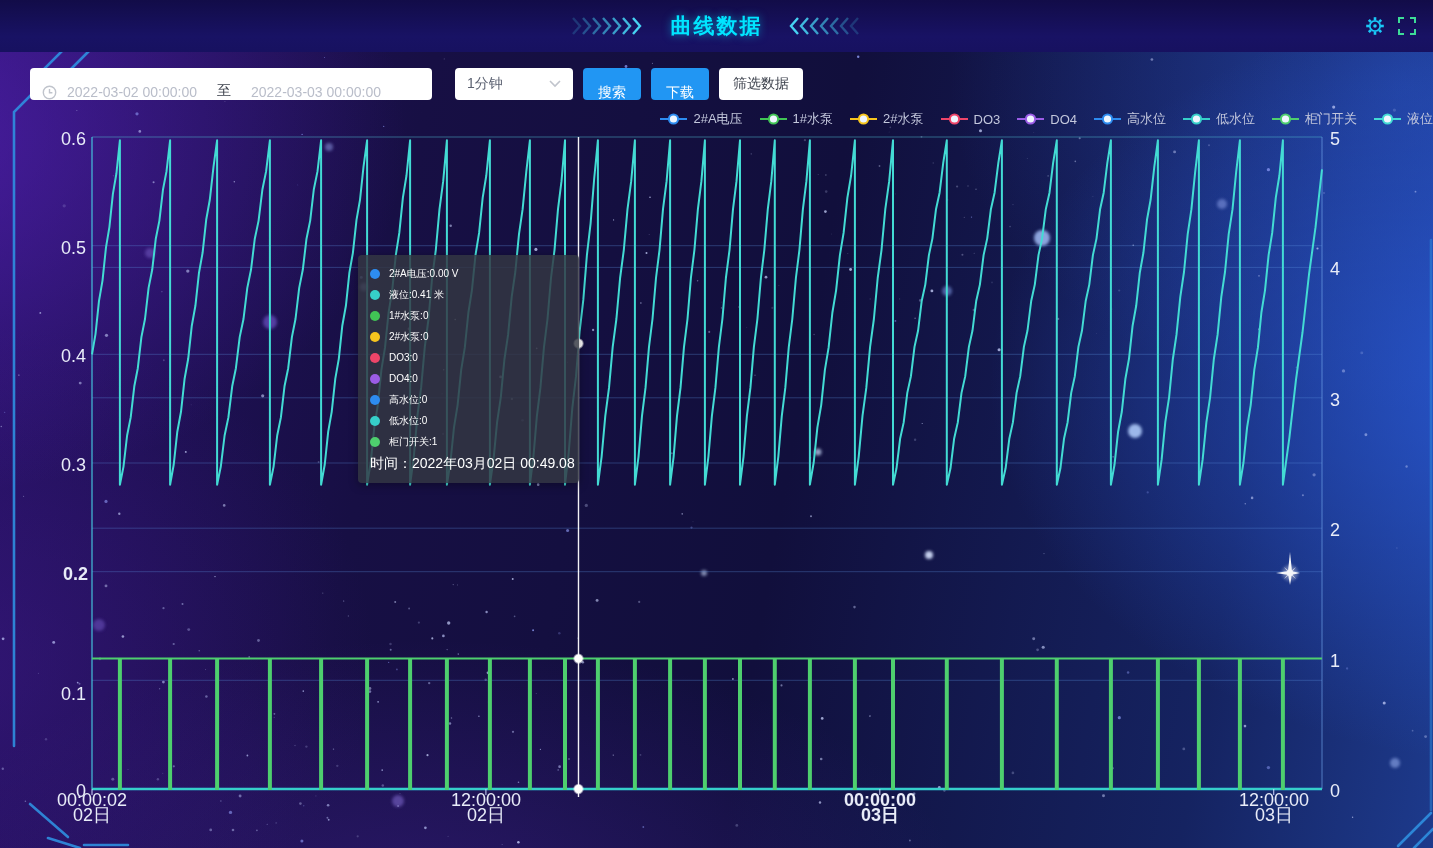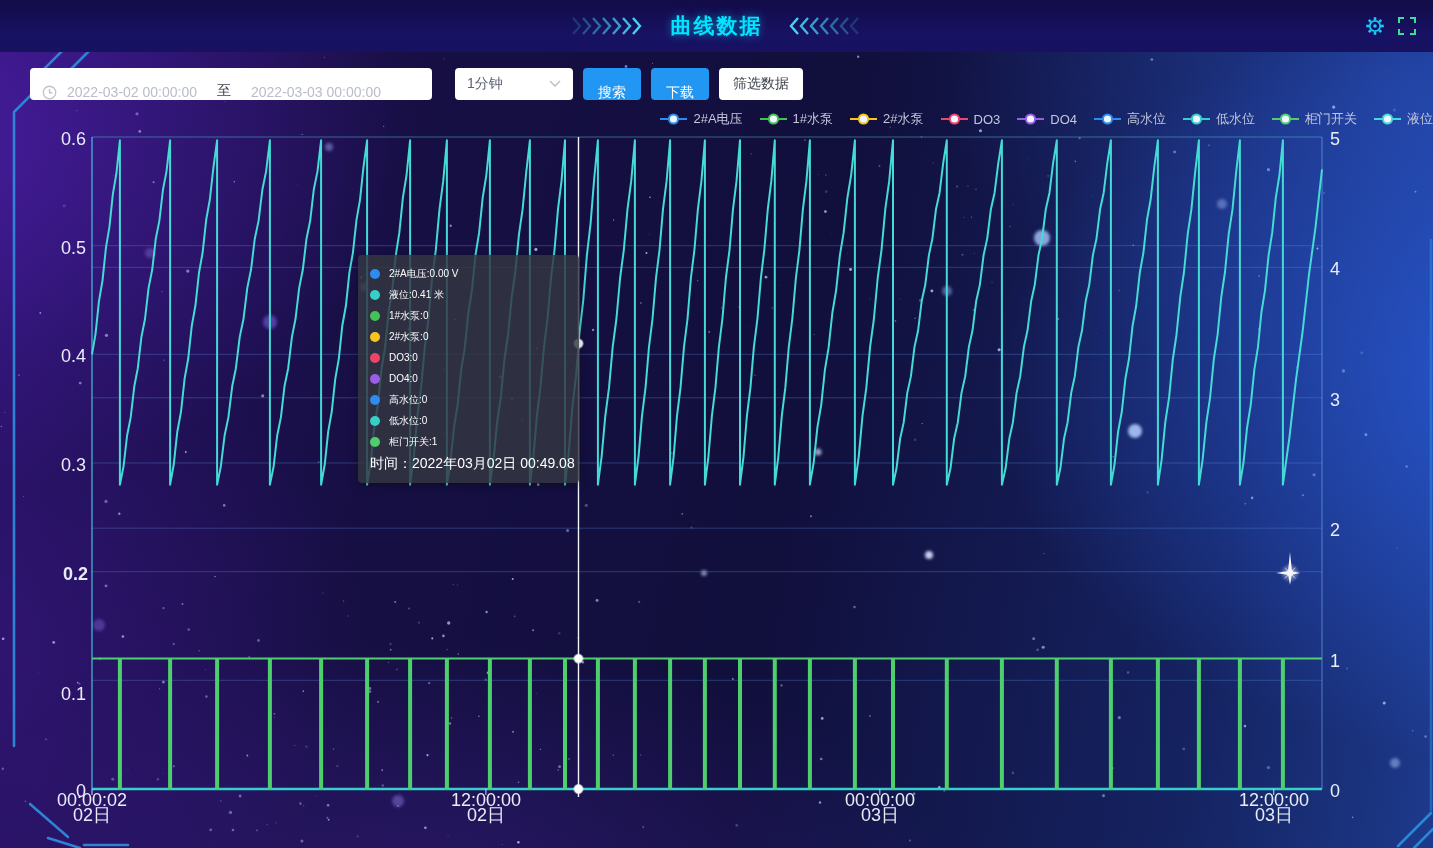--- a/index.html
+++ b/index.html
@@ -585,21 +585,21 @@
       <div class="axis-label " style="left:1330px;top:651px;">1</div>
       <div class="axis-label " style="left:1330px;top:781px;">0</div>
       <div class="axis-label x" style="left:44px;top:793px;">
         <div>00:00:02</div>
         <div>02日</div>
       </div>
       <div class="axis-label x" style="left:438px;top:793px;">
         <div>12:00:00</div>
         <div>02日</div>
       </div>
-      <div class="axis-label x" style="left:832px;top:793px;">
+      <div class="axis-label x" style="left:832px;top:793px;font-weight:bold;">
         <div>00:00:00</div>
         <div>03日</div>
       </div>
       <div class="axis-label x" style="left:1226px;top:793px;">
         <div>12:00:00</div>
         <div>03日</div>
       </div>
     </div>
 
   <svg class="layer" width="1433" height="848" viewBox="0 0 1433 848">

